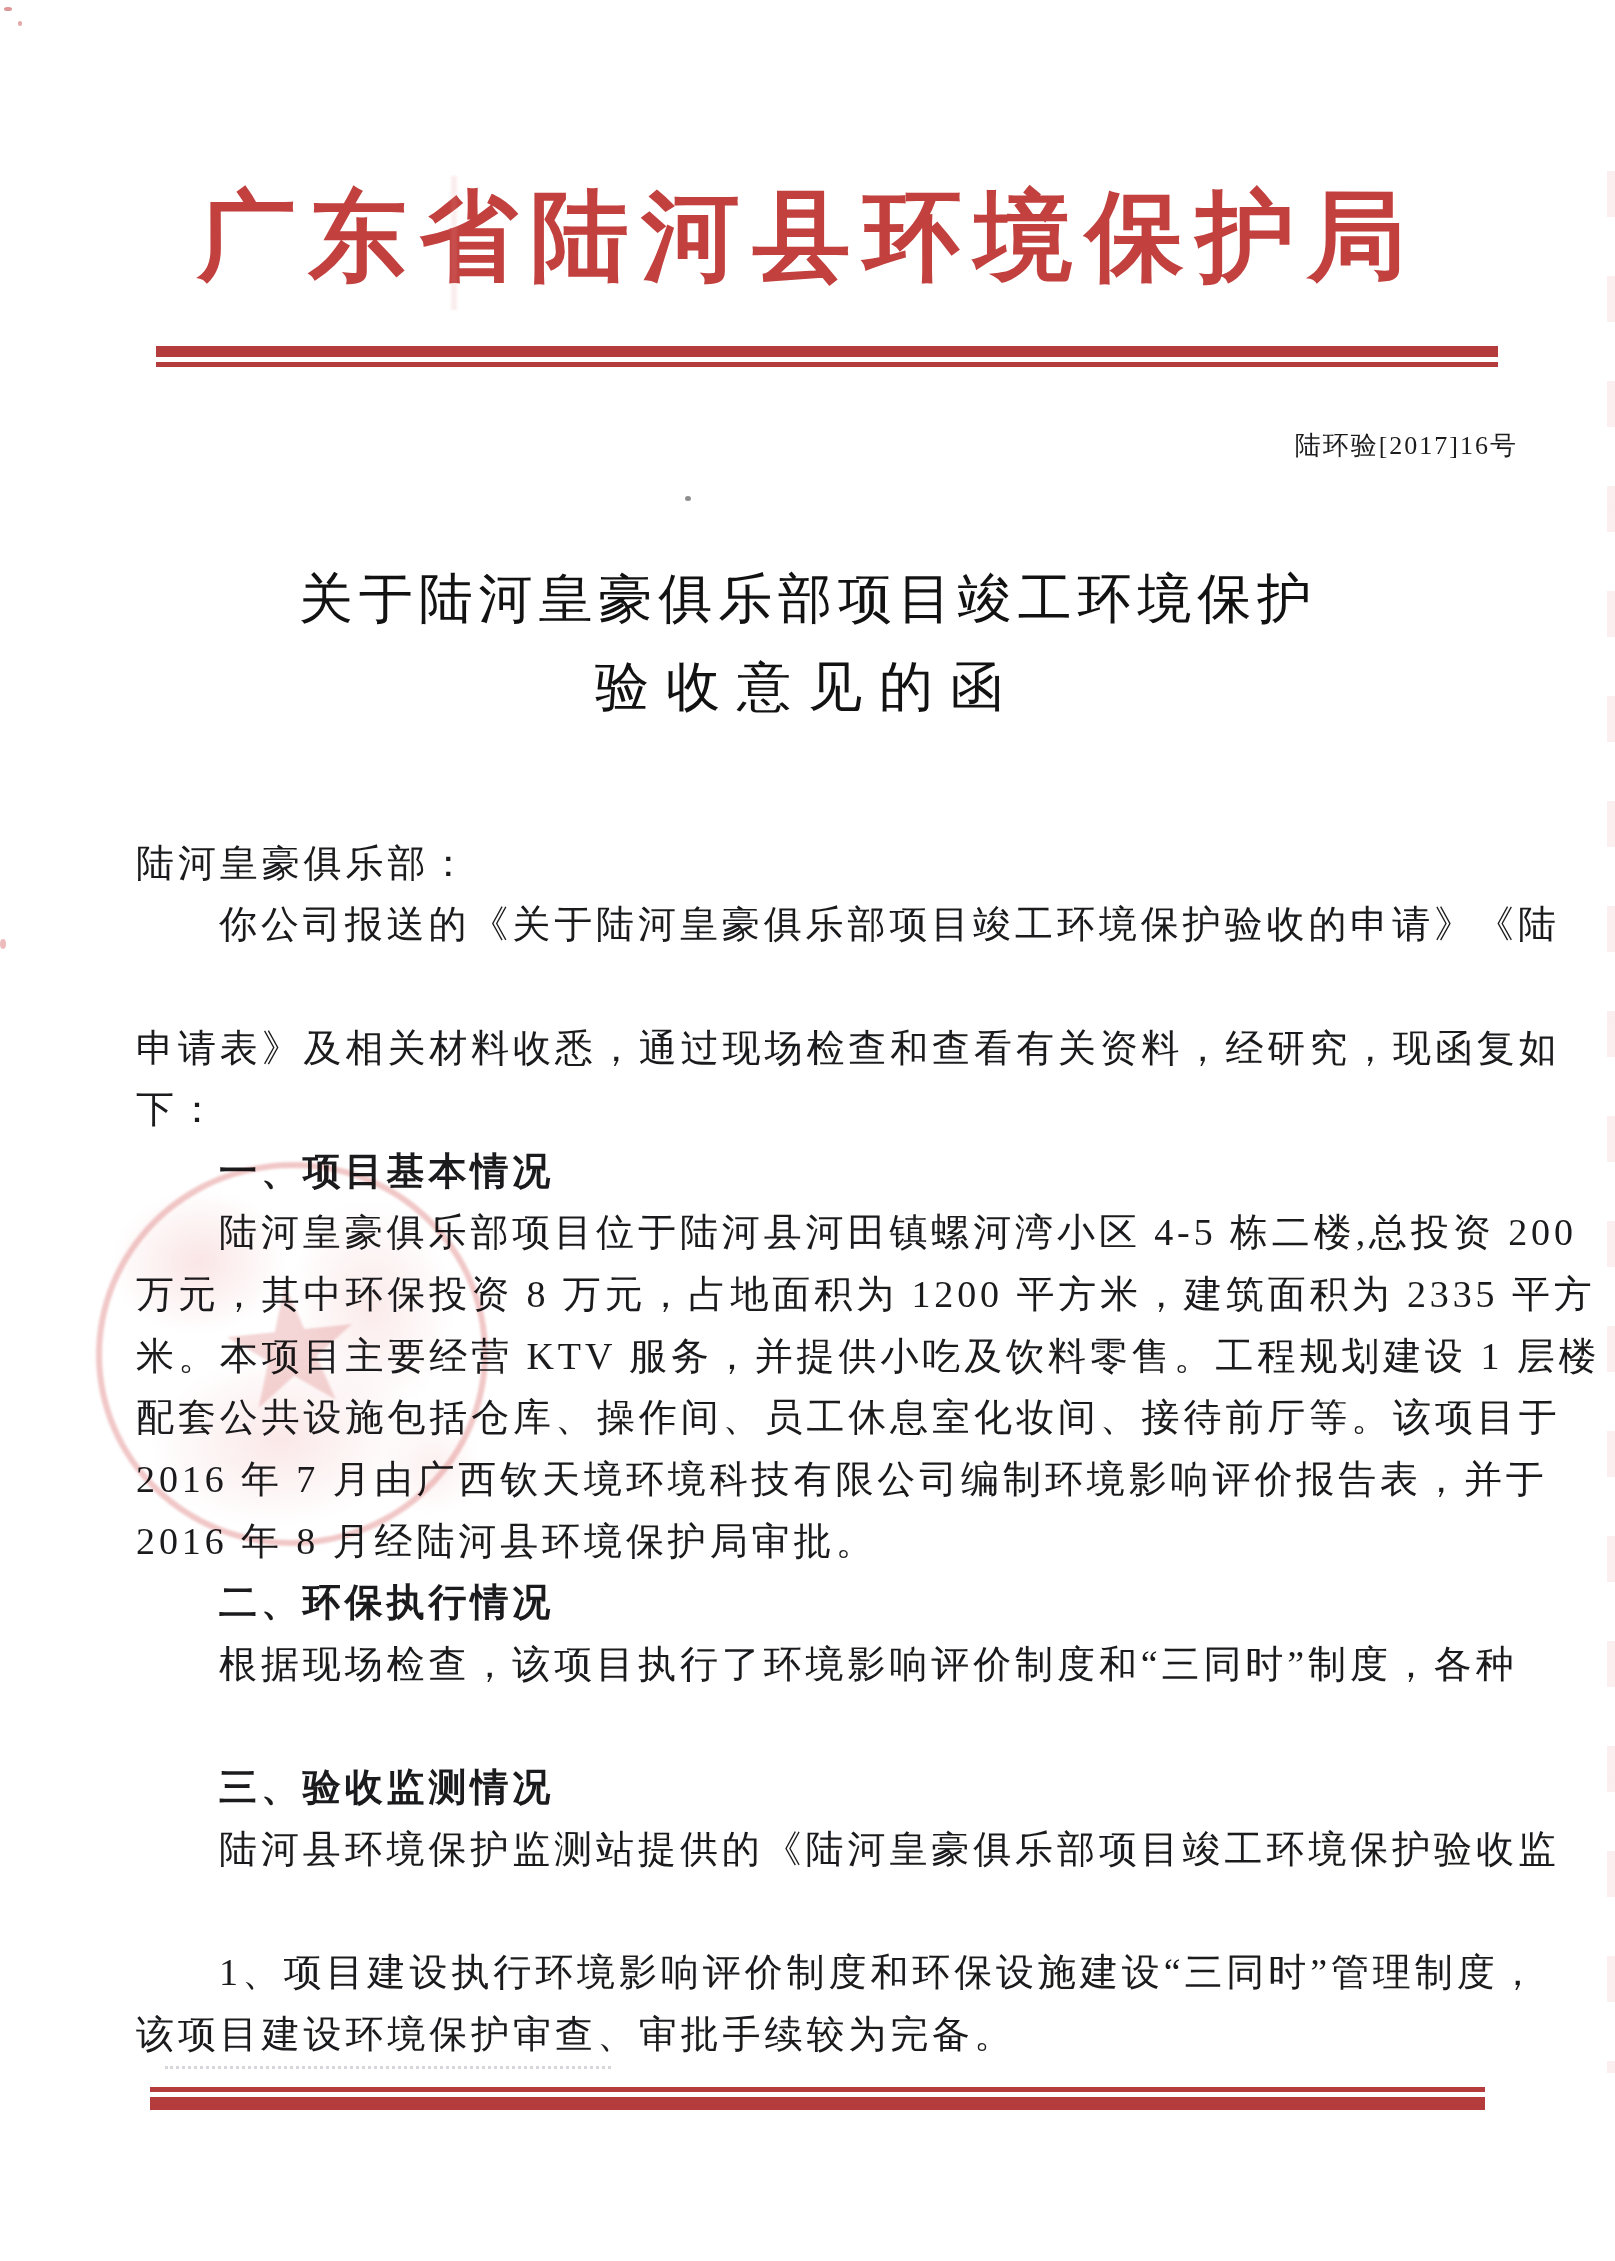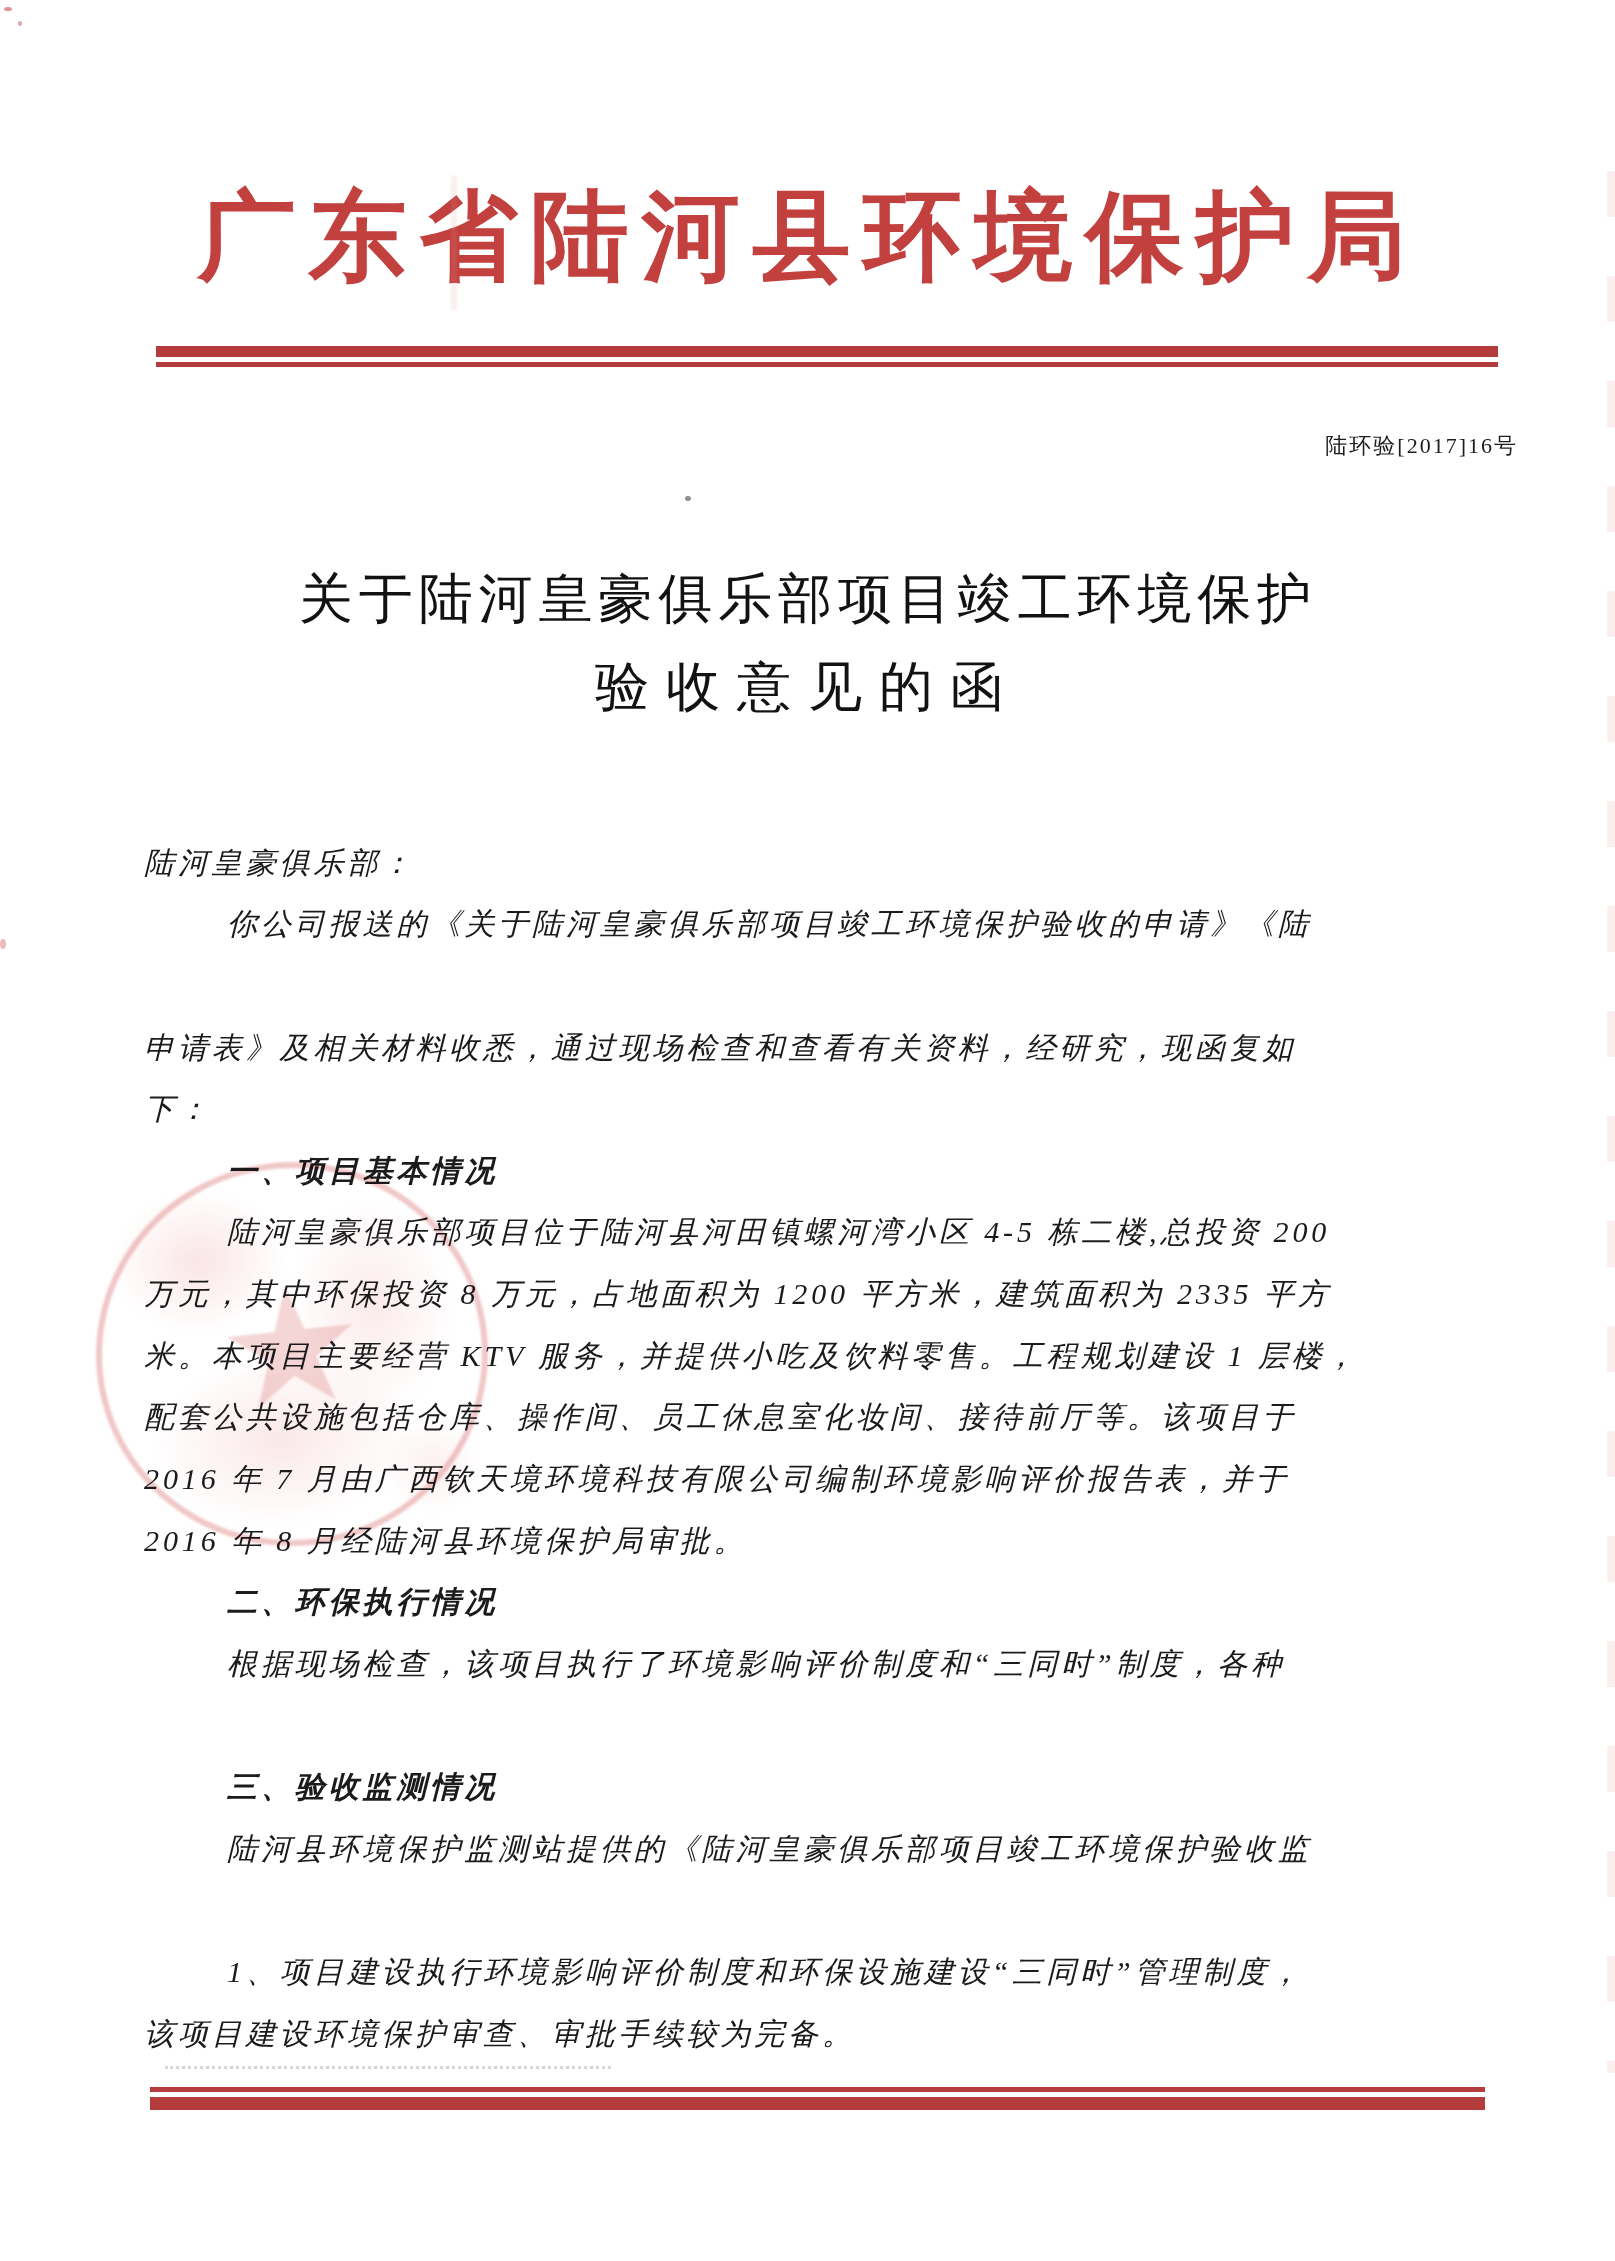--- a/index.html
+++ b/index.html
@@ -20,40 +20,39 @@
     color:#c2413f;
     white-space:nowrap;
   }
   .rule{position:absolute;background:#b53c3c;}
   .rule-top-thick{left:156px;top:346px;width:1342px;height:11px;}
   .rule-top-thin {left:156px;top:362px;width:1342px;height:4.6px;}
   .rule-bottom-thin {left:150px;top:2087px;width:1335px;height:5.2px;}
   .rule-bottom-thick{left:150px;top:2097px;width:1335px;height:12.5px;}
   .doc-number{
     position:absolute;top:423px;right:98px;
-    font-size:22px;line-height:46px;
+    font-size:26px;line-height:46px;
     letter-spacing:2px;color:#1c1c1e;
     white-space:nowrap;
   }
   
   .title-line{
     position:absolute;left:0;width:1616px;
     text-align:center;
     font-size:54px;font-weight:normal;
     color:#121212;white-space:nowrap;
   }
   .title-1{top:563px;letter-spacing:5.9px;}
   .title-2{top:651px;letter-spacing:17px;}
   
   .bline{
-    position:absolute;left:144px;width:1410px;height:62px;
-    line-height:62px;font-size:30px;
+    position:absolute;left:136px;width:1410px;height:62px;
+    line-height:62px;font-size:38px;
     letter-spacing:3.9px;white-space:nowrap;
     color:#1b1b1d;
-    font-style:italic;
   }
   .indent{text-indent:83px;}
   .bold{font-weight:bold;}
   
   .stamp{
     position:absolute;left:96px;top:1162px;width:392px;height:384px;
     mix-blend-mode:multiply;
     transform:rotate(-6deg);
     pointer-events:none;
   }

